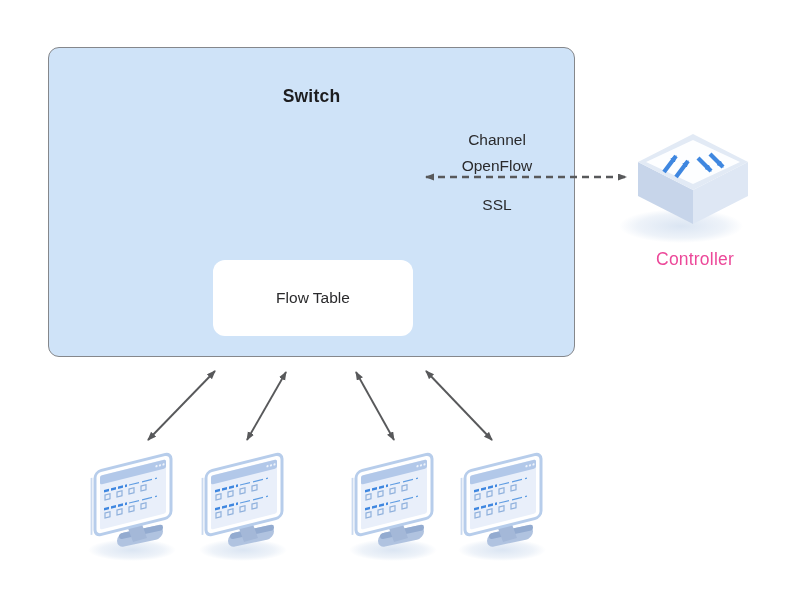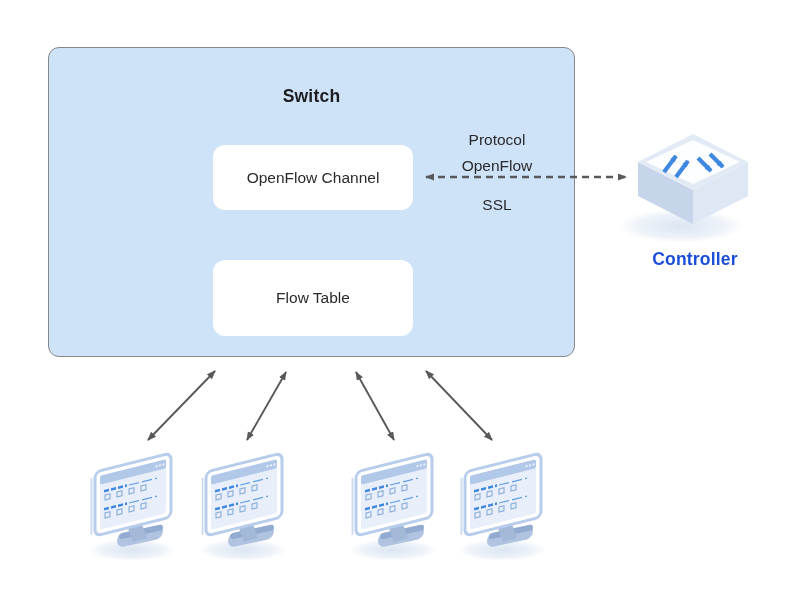--- a/index.html
+++ b/index.html
@@ -59,49 +59,46 @@
     color: #2a2a2c;
   }
   .link-label .line-ssl { margin-top: 13px; }
 
   .controller-label {
     position: absolute;
     left: 625px; top: 249px;
     width: 140px;
     text-align: center;
     font-size: 17.5px;
-    font-weight: bold;
-    color: #1d4ed8;
+    font-weight: normal;
+    color: #ec4899;
     letter-spacing: 0.2px;
   }
 
   .diagram-svg {
     position: absolute;
     left: 0; top: 0;
     width: 800px; height: 611px;
     pointer-events: none;
   }
 </style>
 </head>
 <body>
 
 <div class="canvas">
 
   <div class="switch-box">
     <div class="switch-title">Switch</div>
-    <div class="component-box openflow-channel">
-      <span>OpenFlow Channel</span>
-    </div>
     <div class="component-box flow-table">
       <span>Flow Table</span>
     </div>
   </div>
 
   <div class="link-label">
-    <div>Protocol</div>
+    <div>Channel</div>
     <div>OpenFlow</div>
     <div class="line-ssl">SSL</div>
   </div>
 
   <div class="controller-label">Controller</div>
 
   <svg class="diagram-svg" viewBox="0 0 800 611" xmlns="http://www.w3.org/2000/svg">
     <defs>
       <marker id="grayHead" orient="auto-start-reverse" markerWidth="10" markerHeight="8" refX="8" refY="3.5" markerUnits="userSpaceOnUse">
         <path d="M0,0 L9,3.5 L0,7 Z" fill="#58595b"></path>

